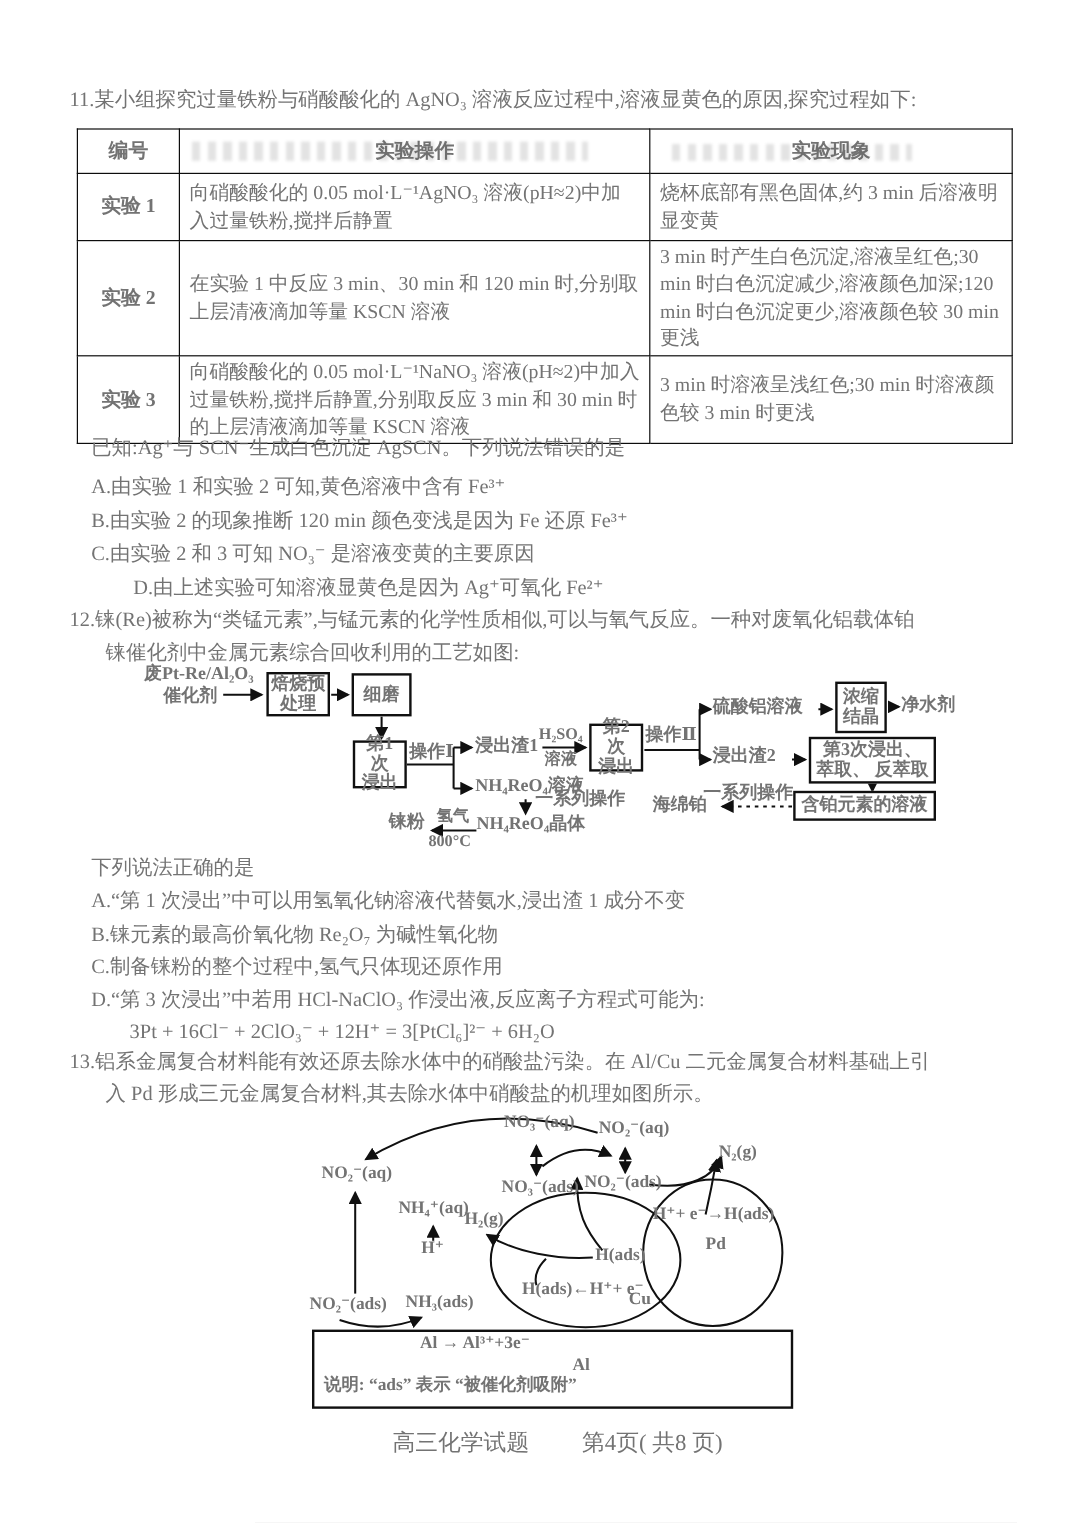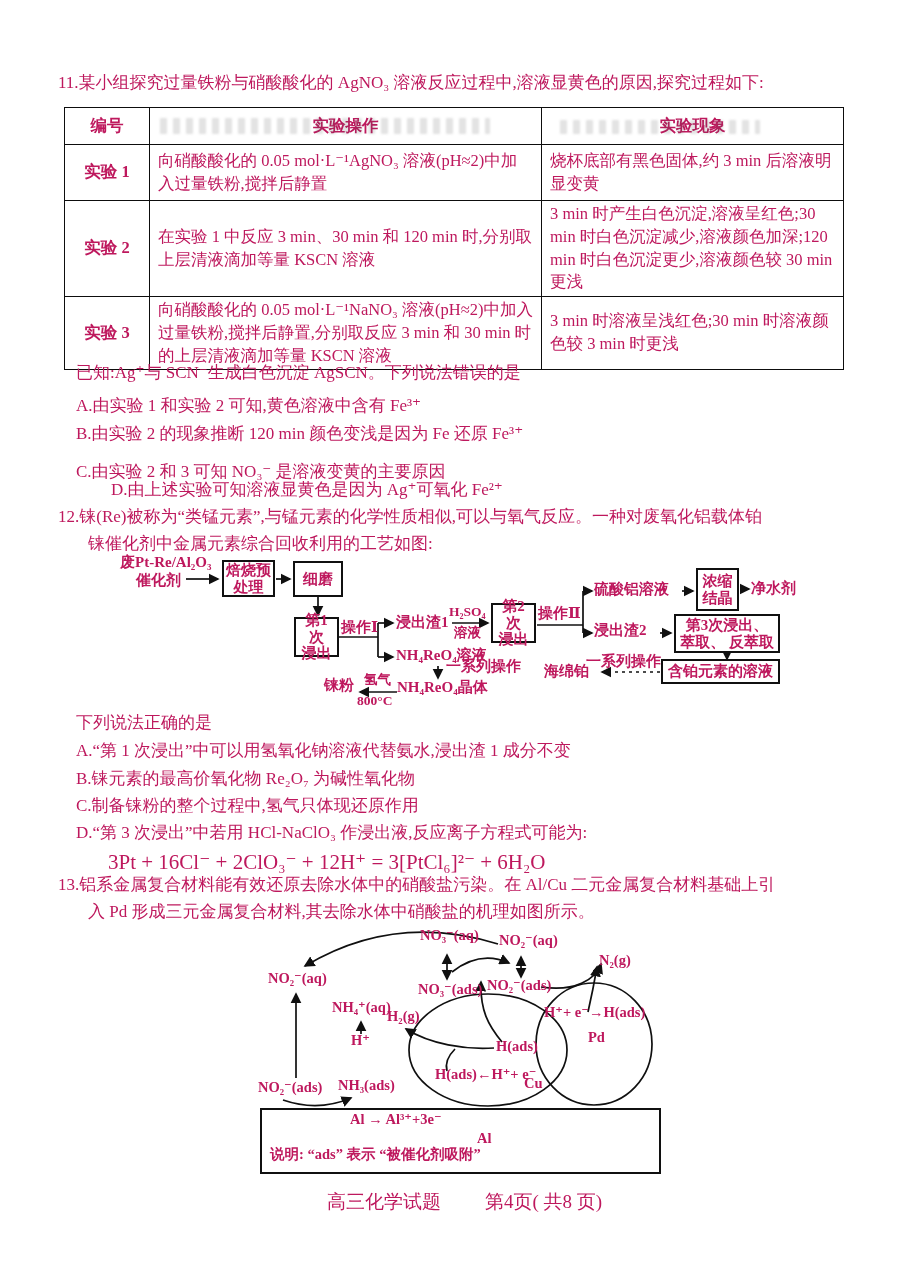--- a/index.html
+++ b/index.html
@@ -1,19 +1,19 @@
 <!DOCTYPE html>
 <html><head>
 <meta charset="utf-8">
 <style>
   html,body{margin:0;padding:0;background:#e8e8e8;}
   #page{position:relative;width:900px;height:1269px;background:#ffffff;margin:0 auto;
-        font-family:"Liberation Serif","DejaVu Serif",serif;color:#be185d;overflow:hidden;}
+        font-family:"Liberation Serif","DejaVu Serif",serif;color:#737373;overflow:hidden;}
   .line{position:absolute;white-space:nowrap;font-size:17px;line-height:1.3;}
-  .eq{font-size:21px;}
+  .eq{font-size:17px;}
   
   #exp-table{position:absolute;left:64px;top:107px;width:779px;border-collapse:collapse;table-layout:fixed;}
   #exp-table th,#exp-table td{border:1.6px solid #0d0d0d;font-size:16.5px;padding:2px 8px;line-height:1.38;vertical-align:middle;}
   #exp-table th{font-weight:bold;height:32px;text-align:center;}
   #exp-table td.idc{text-align:center;font-weight:bold;white-space:nowrap;}
   .smudge{position:absolute;opacity:.16;filter:blur(1.2px);
           background:repeating-linear-gradient(90deg,#555 0 7px,transparent 7px 13px);}
   
   #flow{position:absolute;left:0;top:553px;width:900px;height:160px;}
   #flow svg,#diag svg{position:absolute;left:0;top:0;}
@@ -64,21 +64,21 @@
       <td>3 min 时溶液呈浅红色;30 min 时溶液颜色较 3 min 时更浅</td>
     </tr>
   </tbody>
     </table>
   <div class="smudge" style="left:160px;top:118px;width:330px;height:16px;"></div>
   <div class="smudge" style="left:560px;top:120px;width:200px;height:14px;"></div>
 
   <div class="line" style="left:76px;top:362px;">已知:Ag⁺与 SCN⁻生成白色沉淀 AgSCN。下列说法错误的是</div>
   <div class="line" style="left:76px;top:395px;">A.由实验 1 和实验 2 可知,黄色溶液中含有 Fe³⁺</div>
   <div class="line" style="left:76px;top:423px;">B.由实验 2 的现象推断 120 min 颜色变浅是因为 Fe 还原 Fe³⁺</div>
-  <div class="line" style="left:76px;top:461px;">C.由实验 2 和 3 可知 NO₃⁻ 是溶液变黄的主要原因</div>
+  <div class="line" style="left:76px;top:451px;">C.由实验 2 和 3 可知 NO₃⁻ 是溶液变黄的主要原因</div>
   <div class="line" style="left:76px;top:479px;margin-left:35px;">D.由上述实验可知溶液显黄色是因为 Ag⁺可氧化 Fe²⁺</div>
 
   <div class="line" style="left:58px;top:506px;">12.铼(Re)被称为“类锰元素”,与锰元素的化学性质相似,可以与氧气反应。一种对废氧化铝载体铂</div>
   <div class="line" style="left:88px;top:533px;">铼催化剂中金属元素综合回收利用的工艺如图:</div>
 
   <div id="flow">
     <svg width="900" height="160" viewBox="0 0 900 160">
       <defs>
         <marker id="arr" viewBox="0 0 10 10" refX="8.5" refY="5" markerWidth="6.5" markerHeight="6.5" orient="auto-start-reverse">
           <path d="M0,0 L10,5 L0,10 z" fill="#101010"></path>

